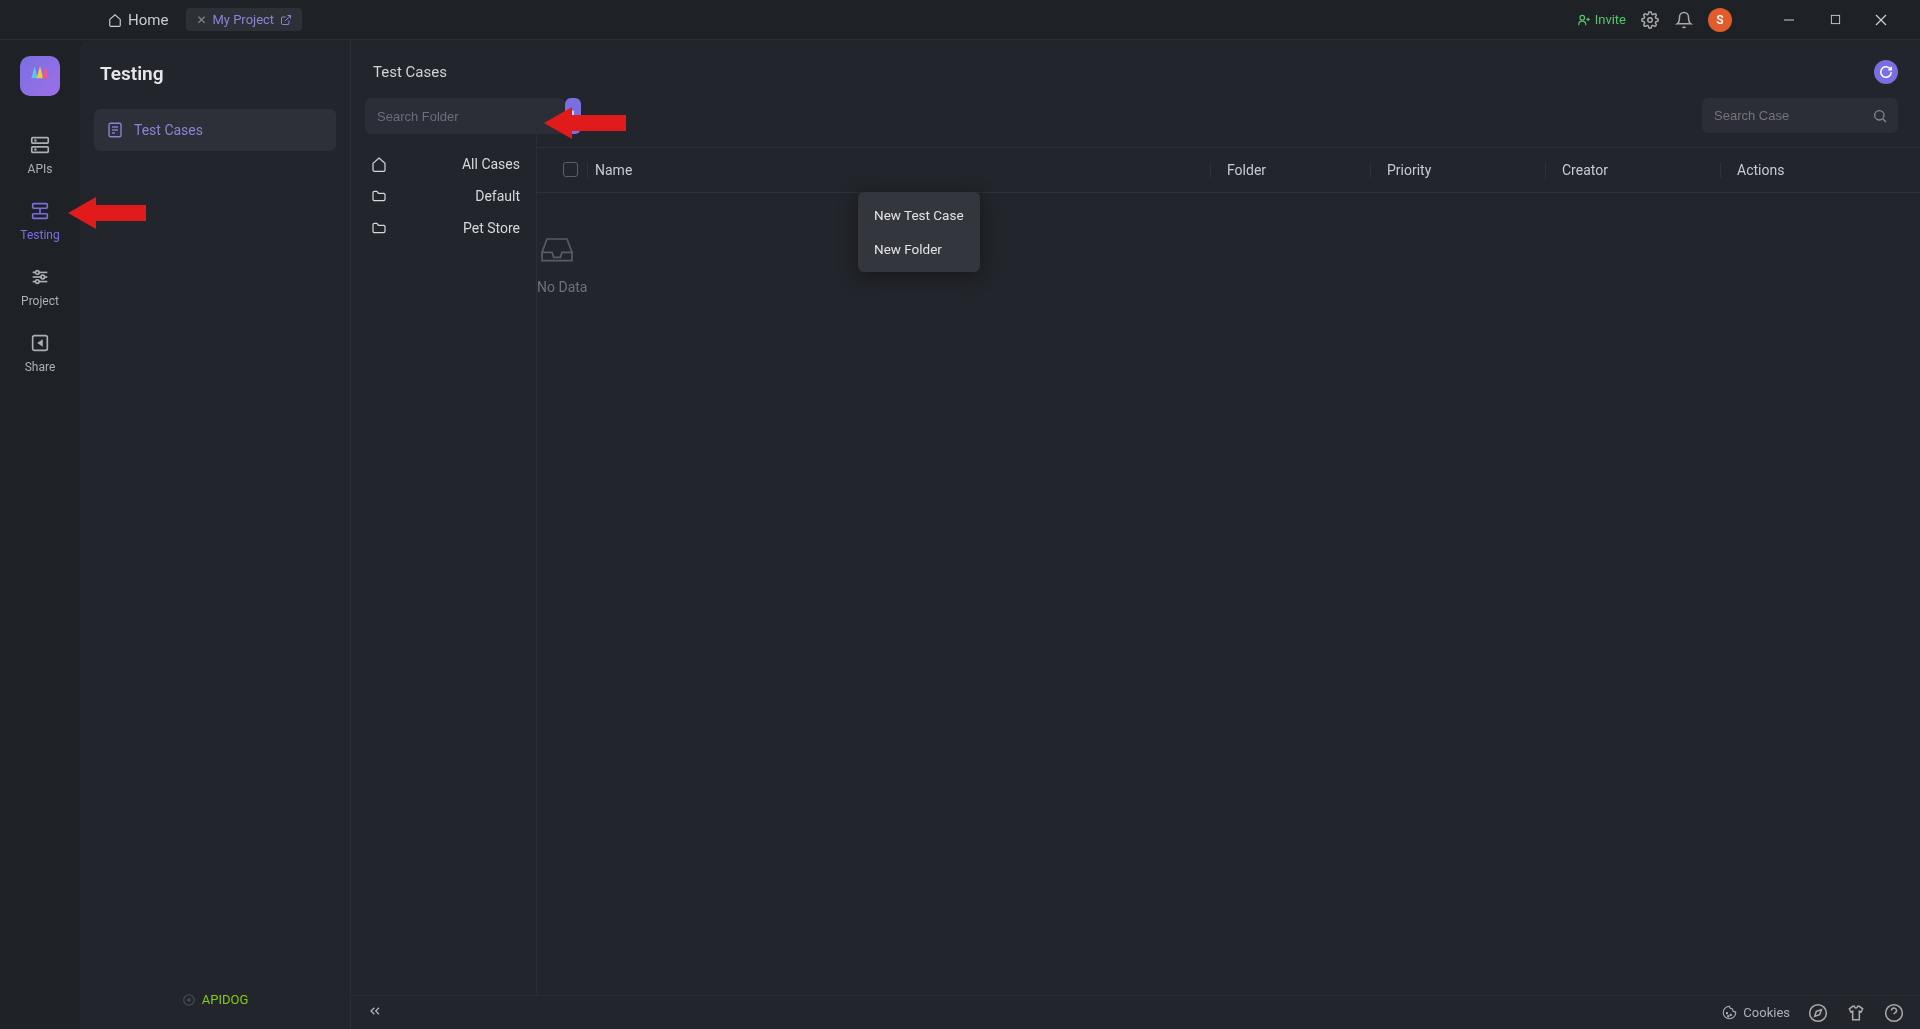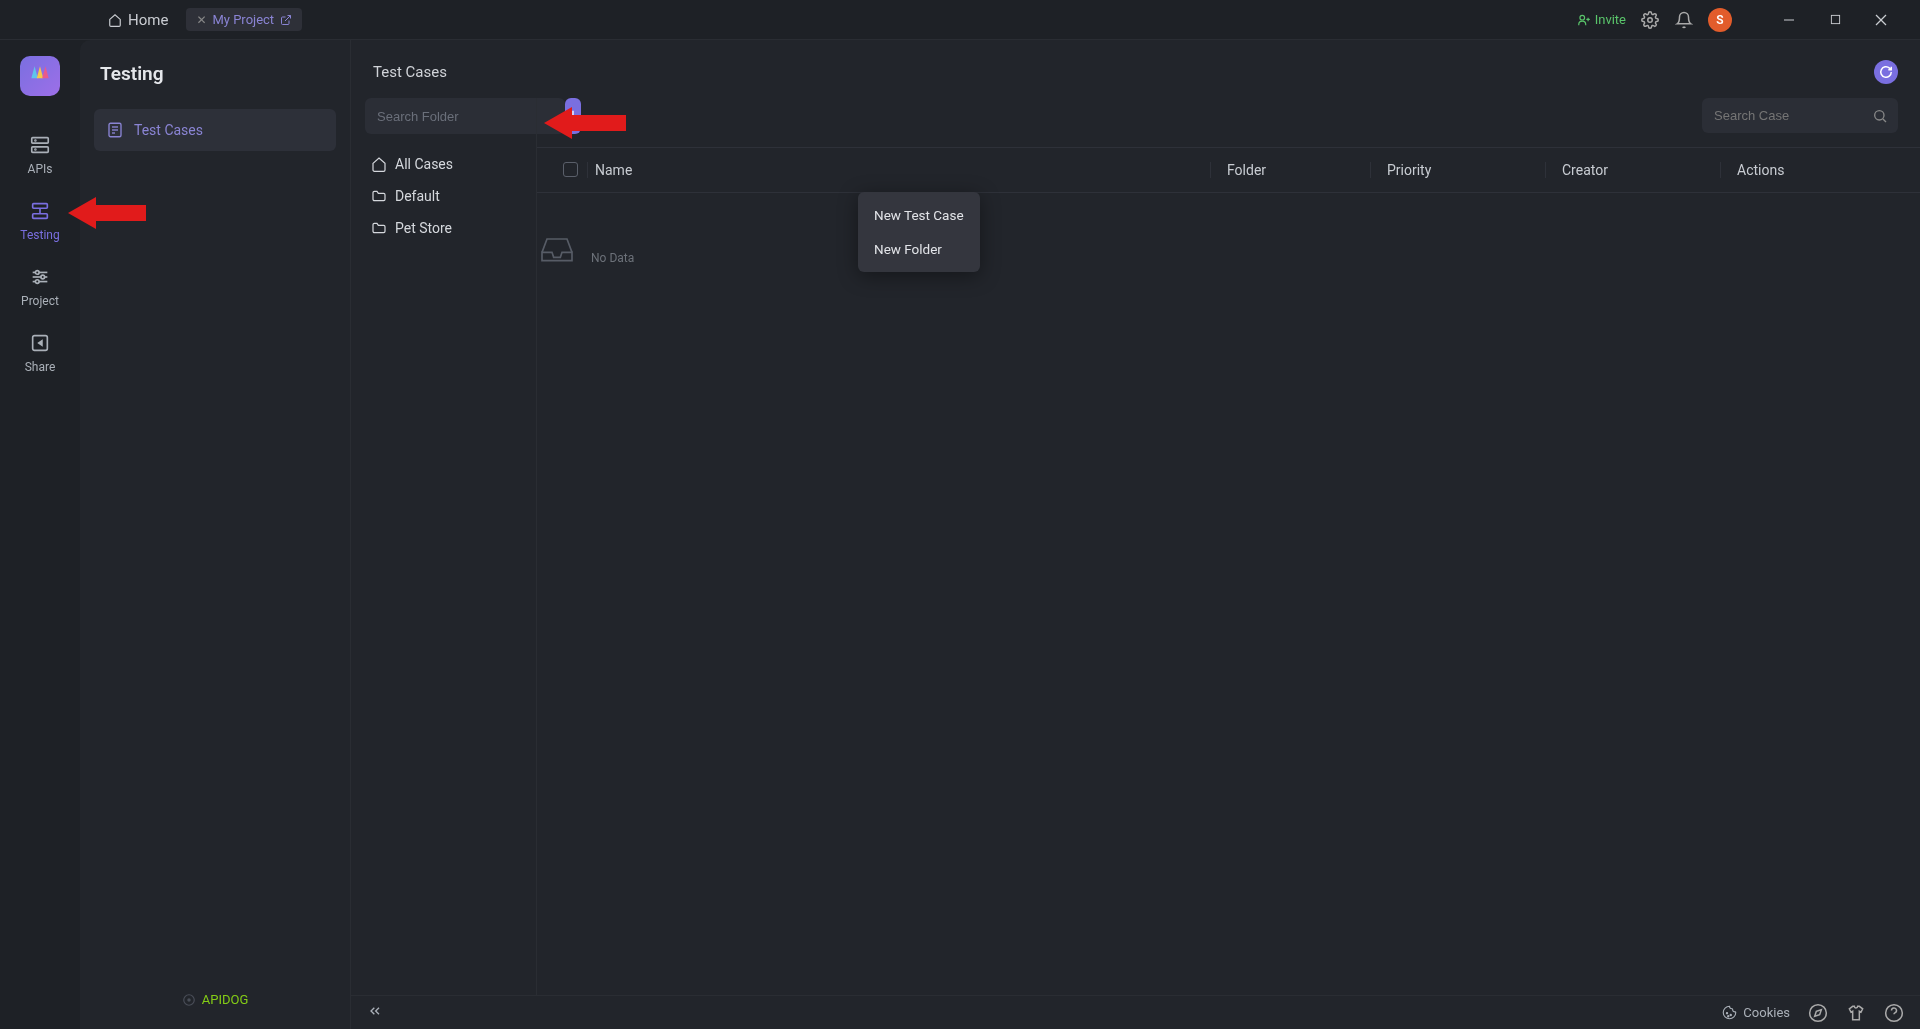--- a/index.html
+++ b/index.html
@@ -251,20 +251,21 @@
       font-size: 18px;
     }
     .folder-item {
       display: flex;
       align-items: center;
       gap: 8px;
       padding: 8px 6px;
       font-size: 14px;
       color: #d5d8dd;
       cursor: pointer;
+      justify-content: space-between;
     }
     .folder-item svg { width: 16px; height: 16px; flex-shrink: 0; }
 
     
     .dropdown {
       position: absolute;
       top: 152px;
       left: 507px;
       background: #34363e;
       border-radius: 6px;
@@ -333,26 +334,26 @@
     .checkbox {
       width: 15px;
       height: 15px;
       border: 1.5px solid #5a5f6a;
       border-radius: 3px;
       cursor: pointer;
     }
 
     .empty-state {
       display: flex;
-      flex-direction: row;
-      align-items: flex-end;
+      flex-direction: column;
+      align-items: flex-start;
       padding-top: 40px;
       gap: 14px;
       color: #6c7179;
-      font-size: 12px;
+      font-size: 14px;
     }
     .empty-state svg { width: 40px; height: 32px; color: #575c66; }
 
     
     .footerbar {
       height: 34px;
       border-top: 1px solid #2a2d33;
       display: flex;
       align-items: center;
       justify-content: space-between;

